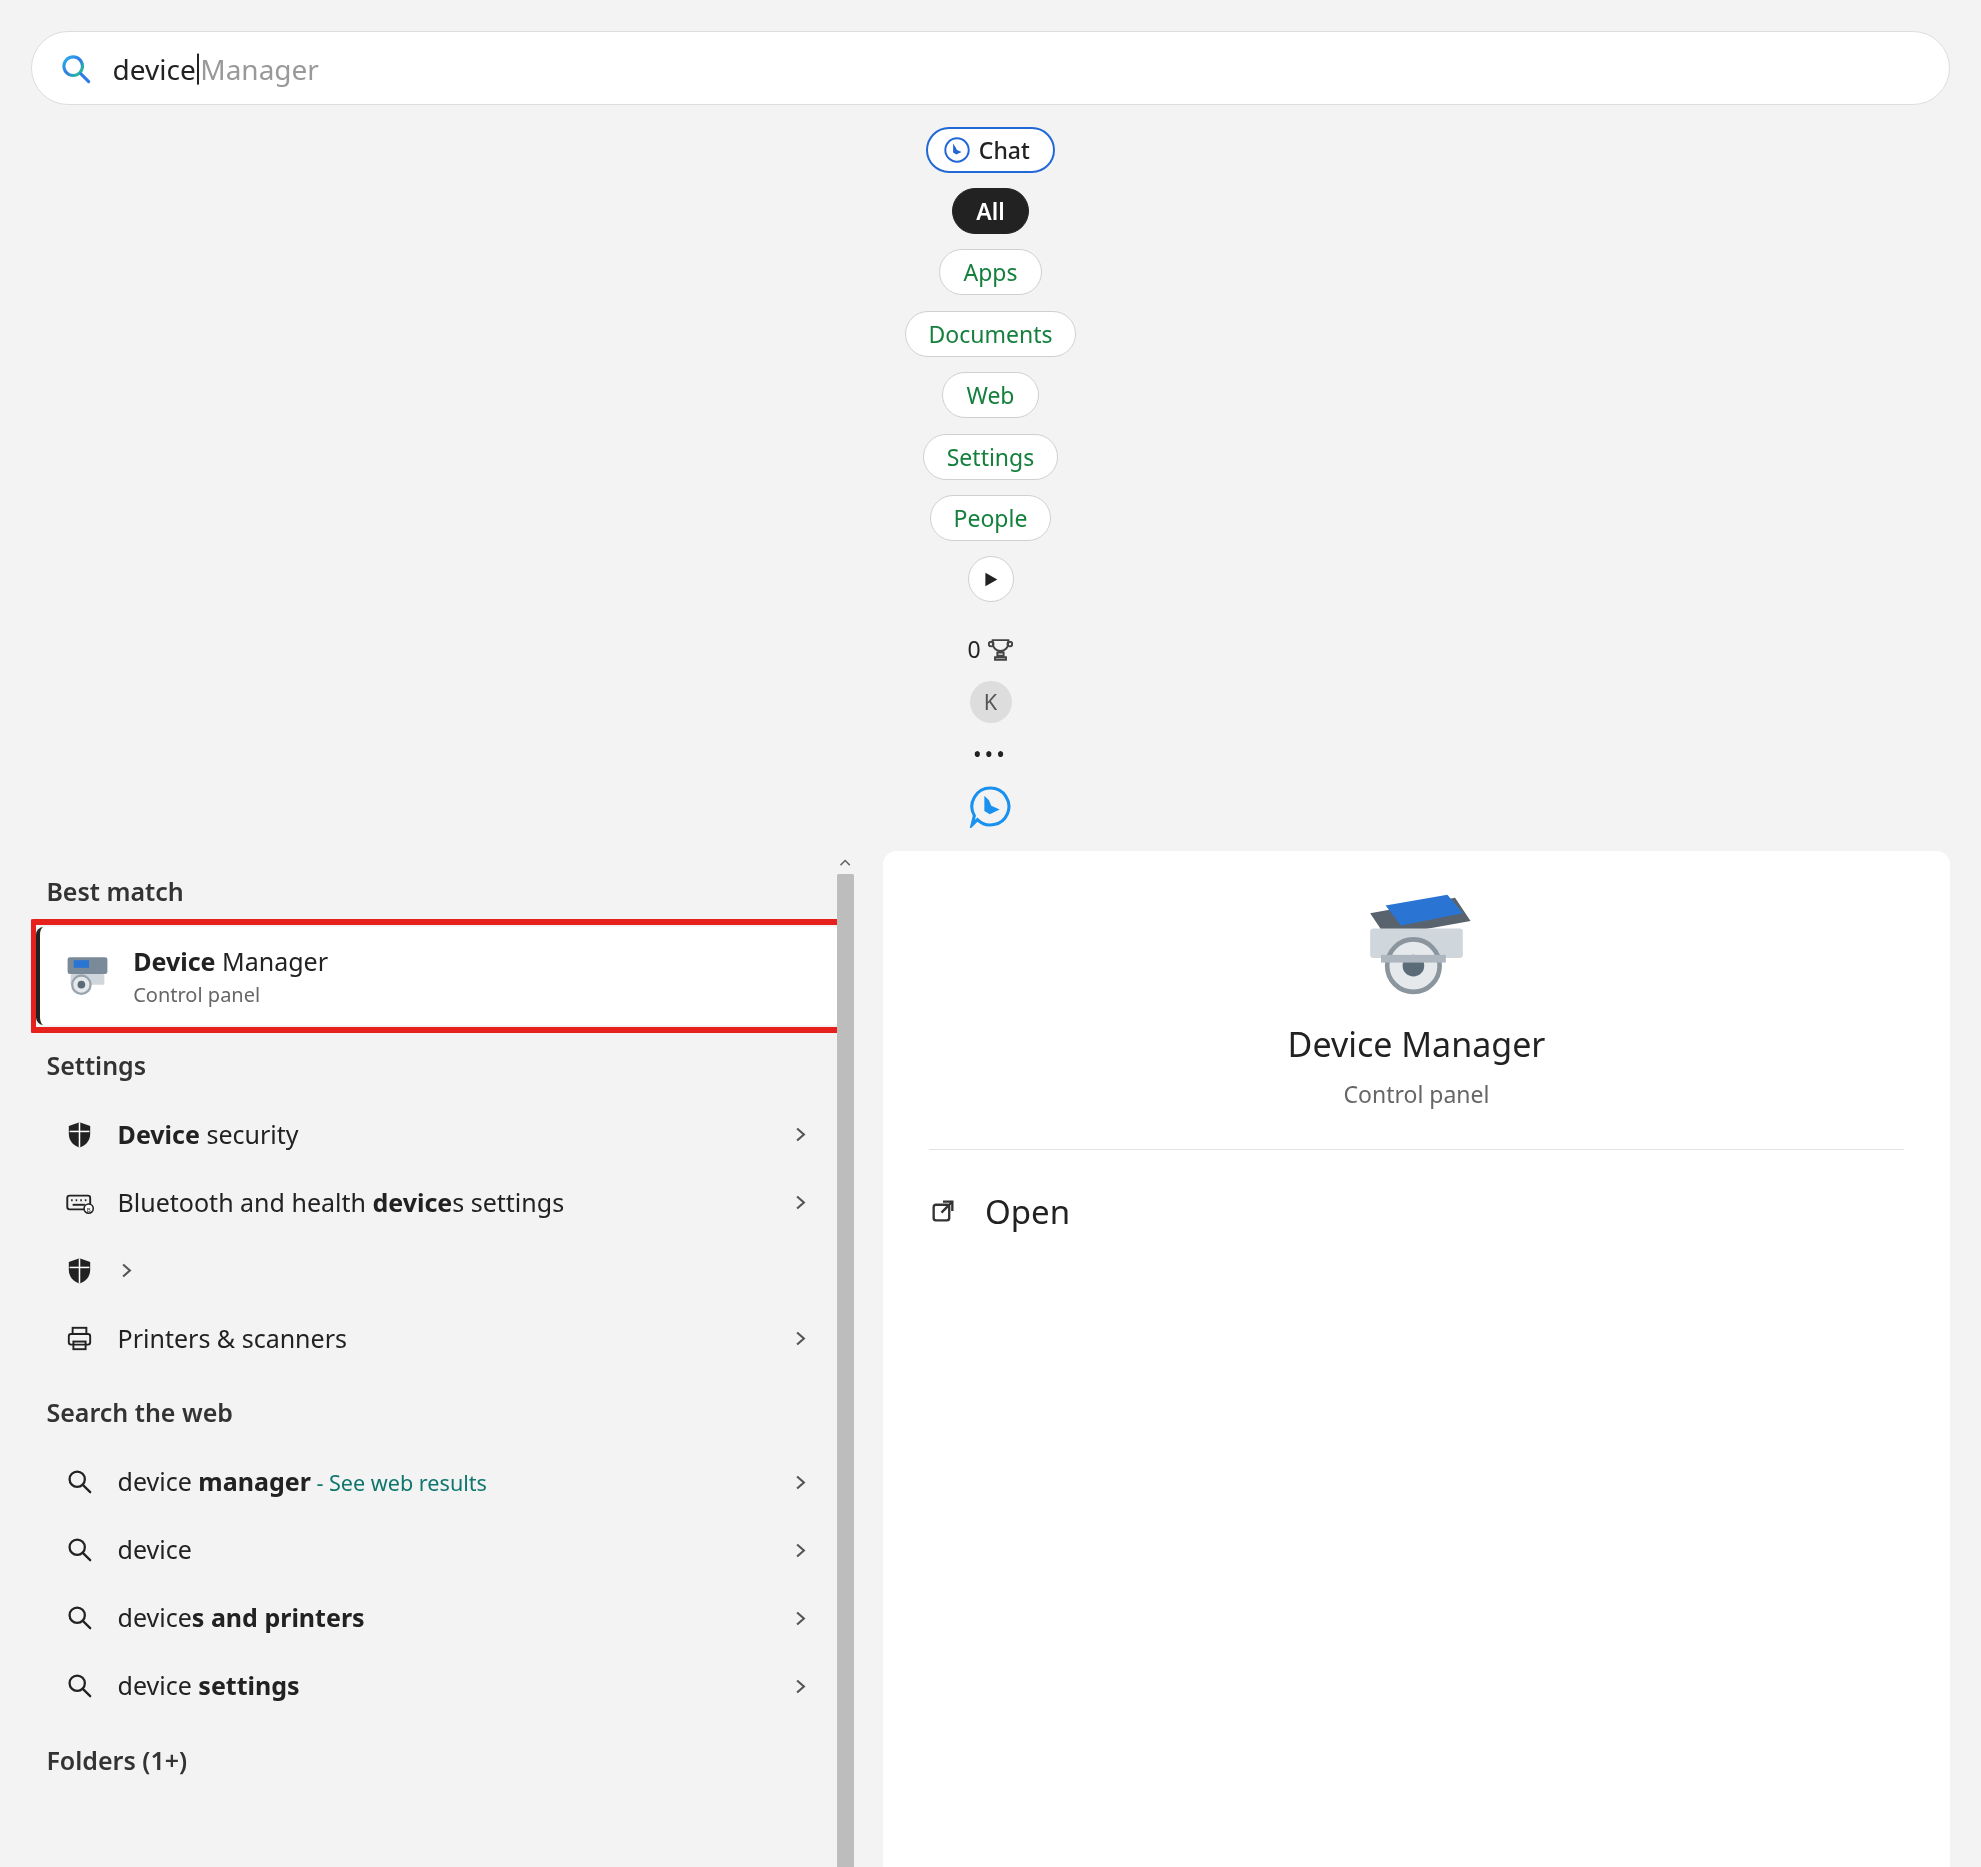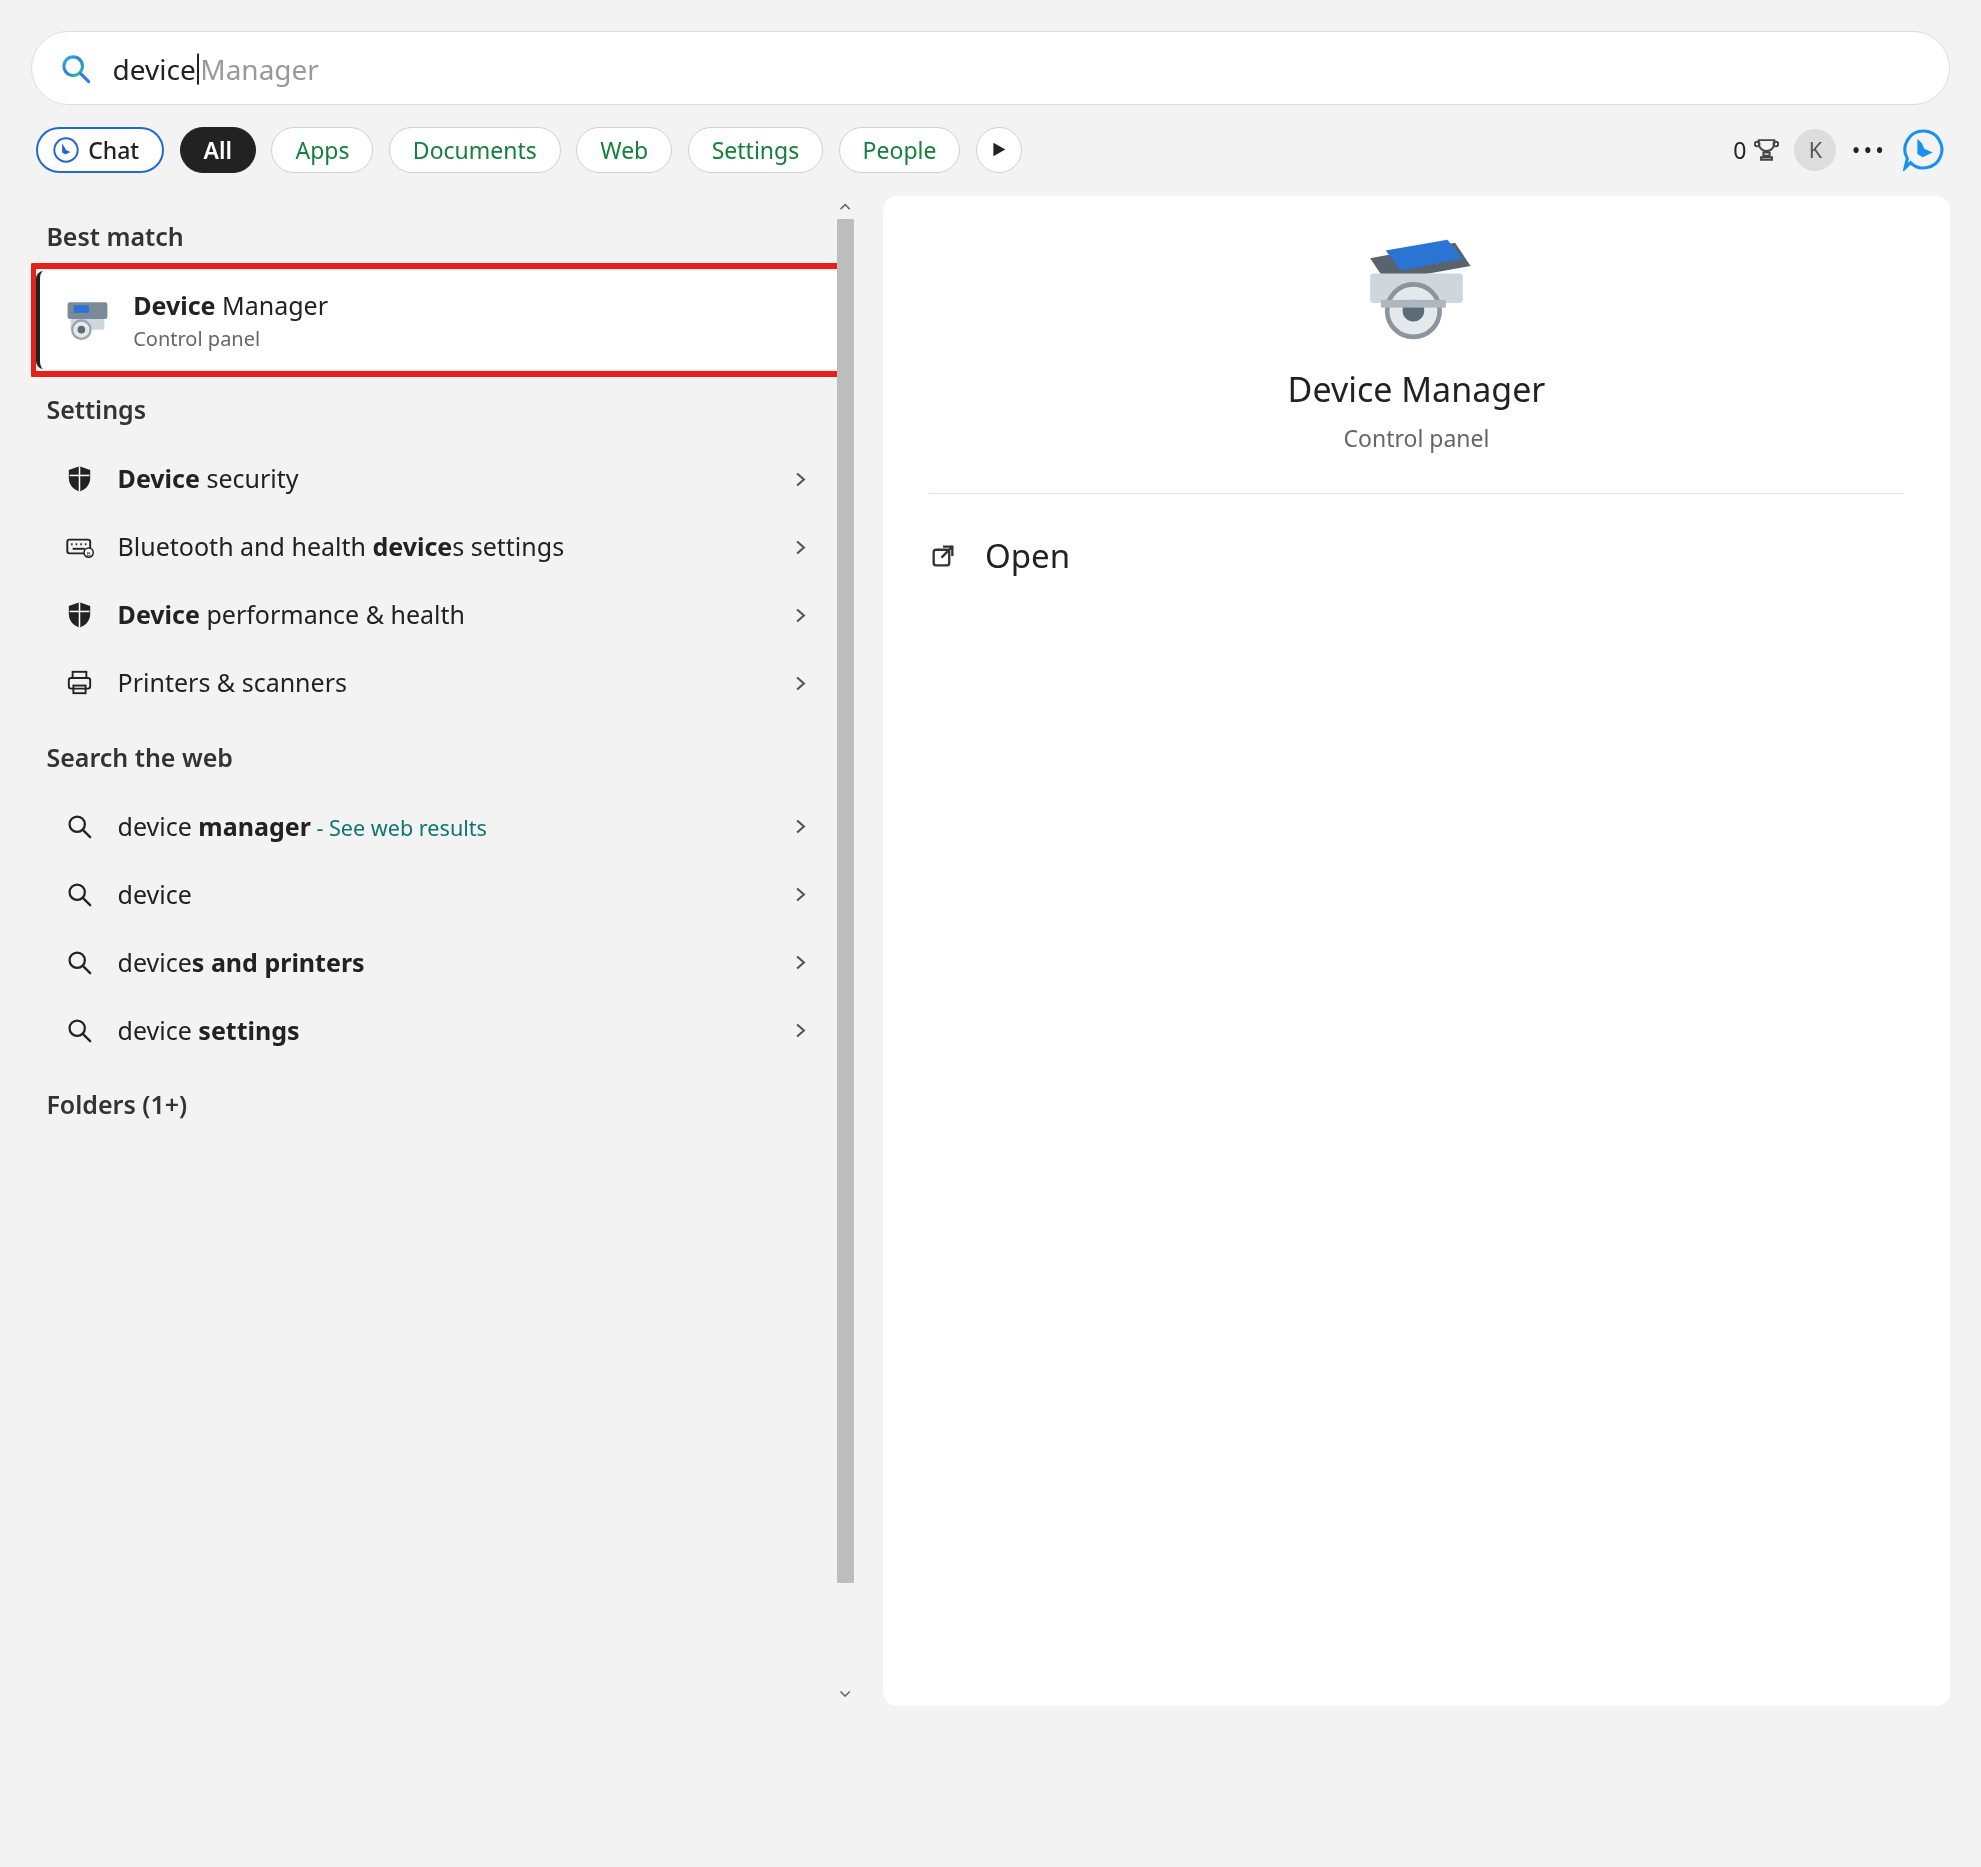--- a/index.html
+++ b/index.html
@@ -11,21 +11,21 @@
     height: 74px; display: flex; align-items: center; padding: 0 28px; margin-bottom: 21.6px;
   }
   .searchbar .search-ico { width: 31px; height: 31px; margin-right: 21.6px; position: relative; }
   .searchbar .search-ico svg { width: 100%; height: 100%; }
   .searchbar .query { display: flex; align-items: baseline; font-size: 28px; }
   .searchbar .typed { color: #222; }
   .searchbar .suggested { color: #999; }
   .caret { display:inline-block; width:1.5px; height:31px; background:#222; margin:0 1.5px; transform:translateY(4.6px); }
   
   
-  .filters { display: flex; align-items: center; gap: 15.4px; padding: 0 4.6px 23px 4.6px; }
+  .filters { display: flex; align-items: center; gap: 15.4px; padding: 0 4.6px 23px 4.6px; flex-direction: column; }
   .chip {
     border: 0.8px solid #d0d0d0; background: #fff; border-radius: 31px;
     height: 46px; padding: 0 23px; display: flex; align-items: center; font-size: 23px; color: #15803d; cursor: pointer;
   }
   .chip.chat { border: 2.3px solid #2168d6; color: #222; font-weight: 500; gap: 9.2px; padding-left:15.4px;}
   .chip.all { background: #222; color: #fff; border-color:#222; font-weight:600; }
   .chip.play { width:46px; padding:0; justify-content:center; }
   .chip.play svg{width:17px;height:17px;}
   .spacer { flex: 1; }
   .points { display:flex; align-items:center; gap:7.7px; font-size:23px; }
@@ -211,21 +211,20 @@
     </div>
 
     <div class="row">
       <span class="ico">
           <svg viewBox="0 0 38 38">
             <path d="M19 3 L33 8 V18 C33 28 26 34 19 36 C12 34 5 28 5 18 V8 Z" fill="#222"></path>
             <path d="M19 3 V36" stroke="#fff" stroke-width="2"></path>
             <path d="M6 15 H32" stroke="#fff" stroke-width="2"></path>
           </svg>
         </span>
-      <span class="lbl"><b>Device</b><span> performance &amp; health</span></span>
       <span class="chev"><svg viewBox="0 0 20 20">
             <path d="M6 3 L14 10 L6 17" fill="none" stroke="#555" stroke-width="2.5"></path>
           </svg></span>
     </div>
 
     <div class="row">
       <span class="ico">
           <svg viewBox="0 0 38 38">
             <rect x="10" y="5" width="18" height="8" fill="none" stroke="#222" stroke-width="2.5"></rect>
             <rect x="5" y="13" width="28" height="14" rx="3" fill="none" stroke="#222" stroke-width="2.5"></rect>

